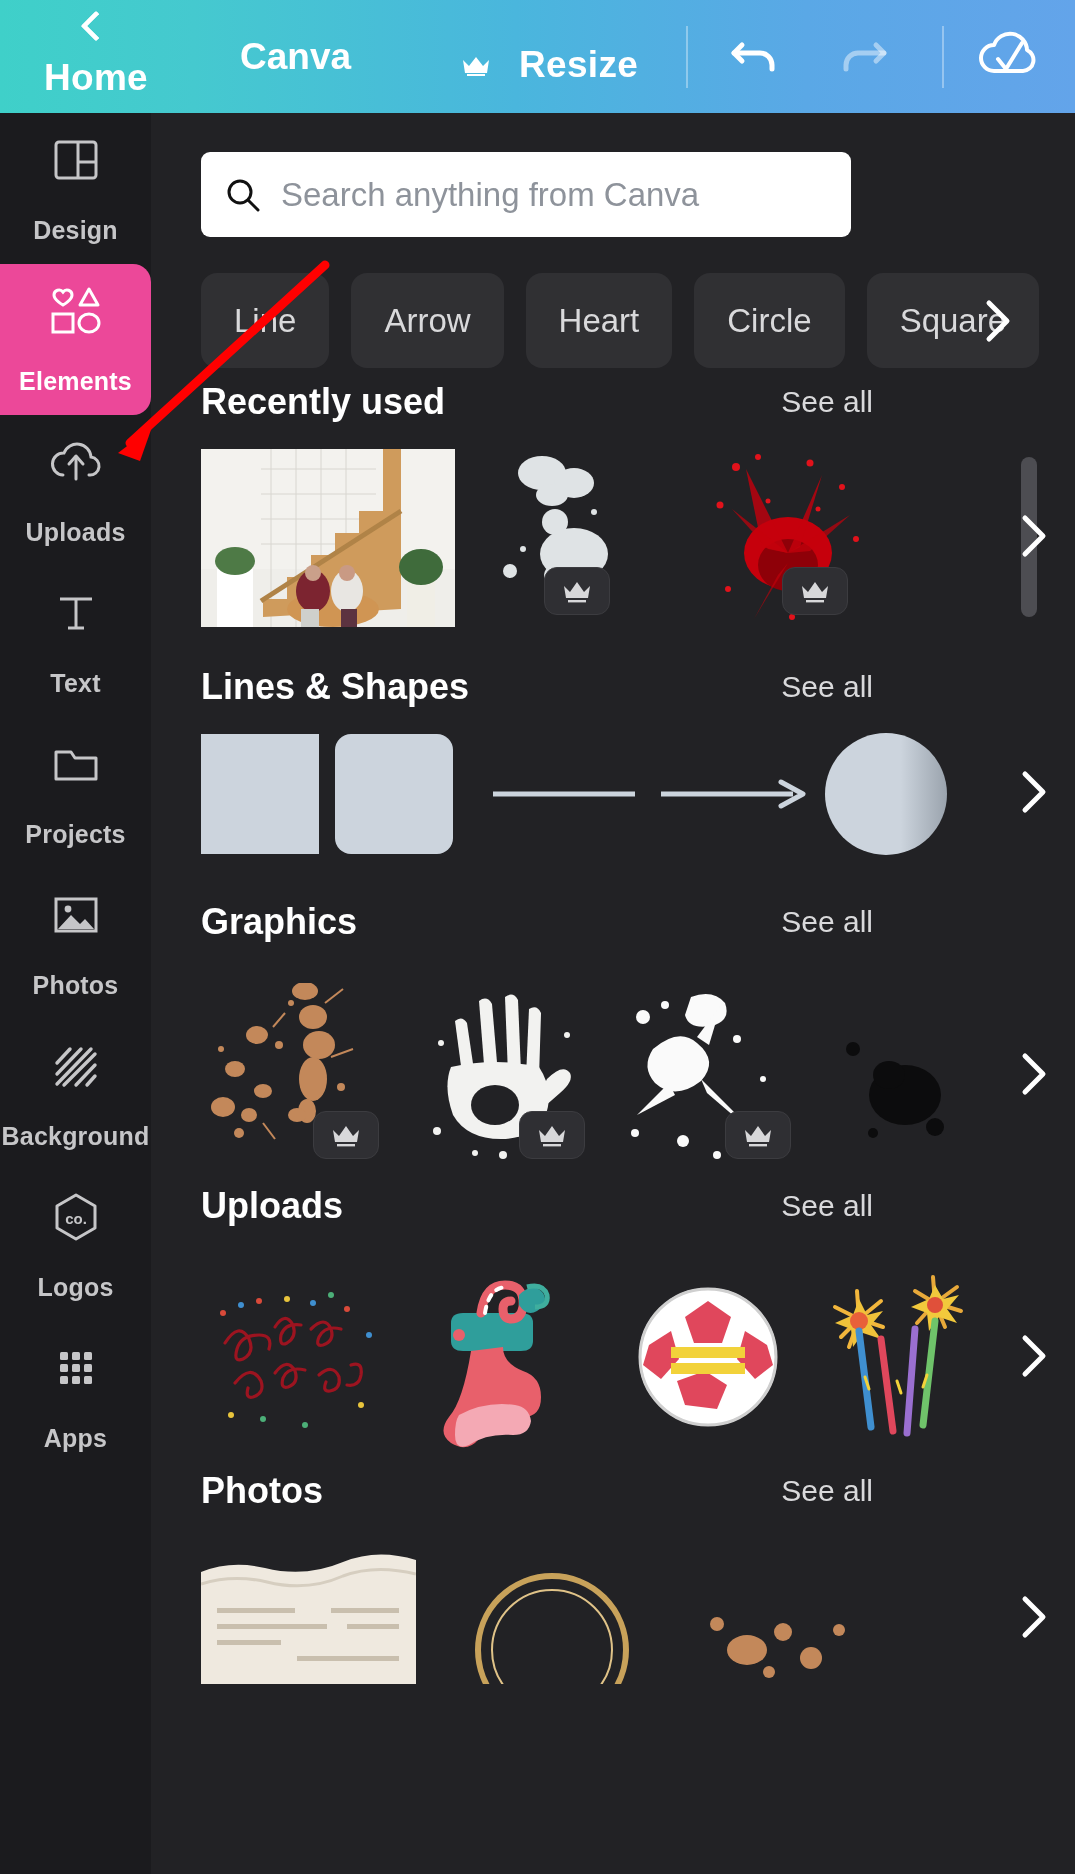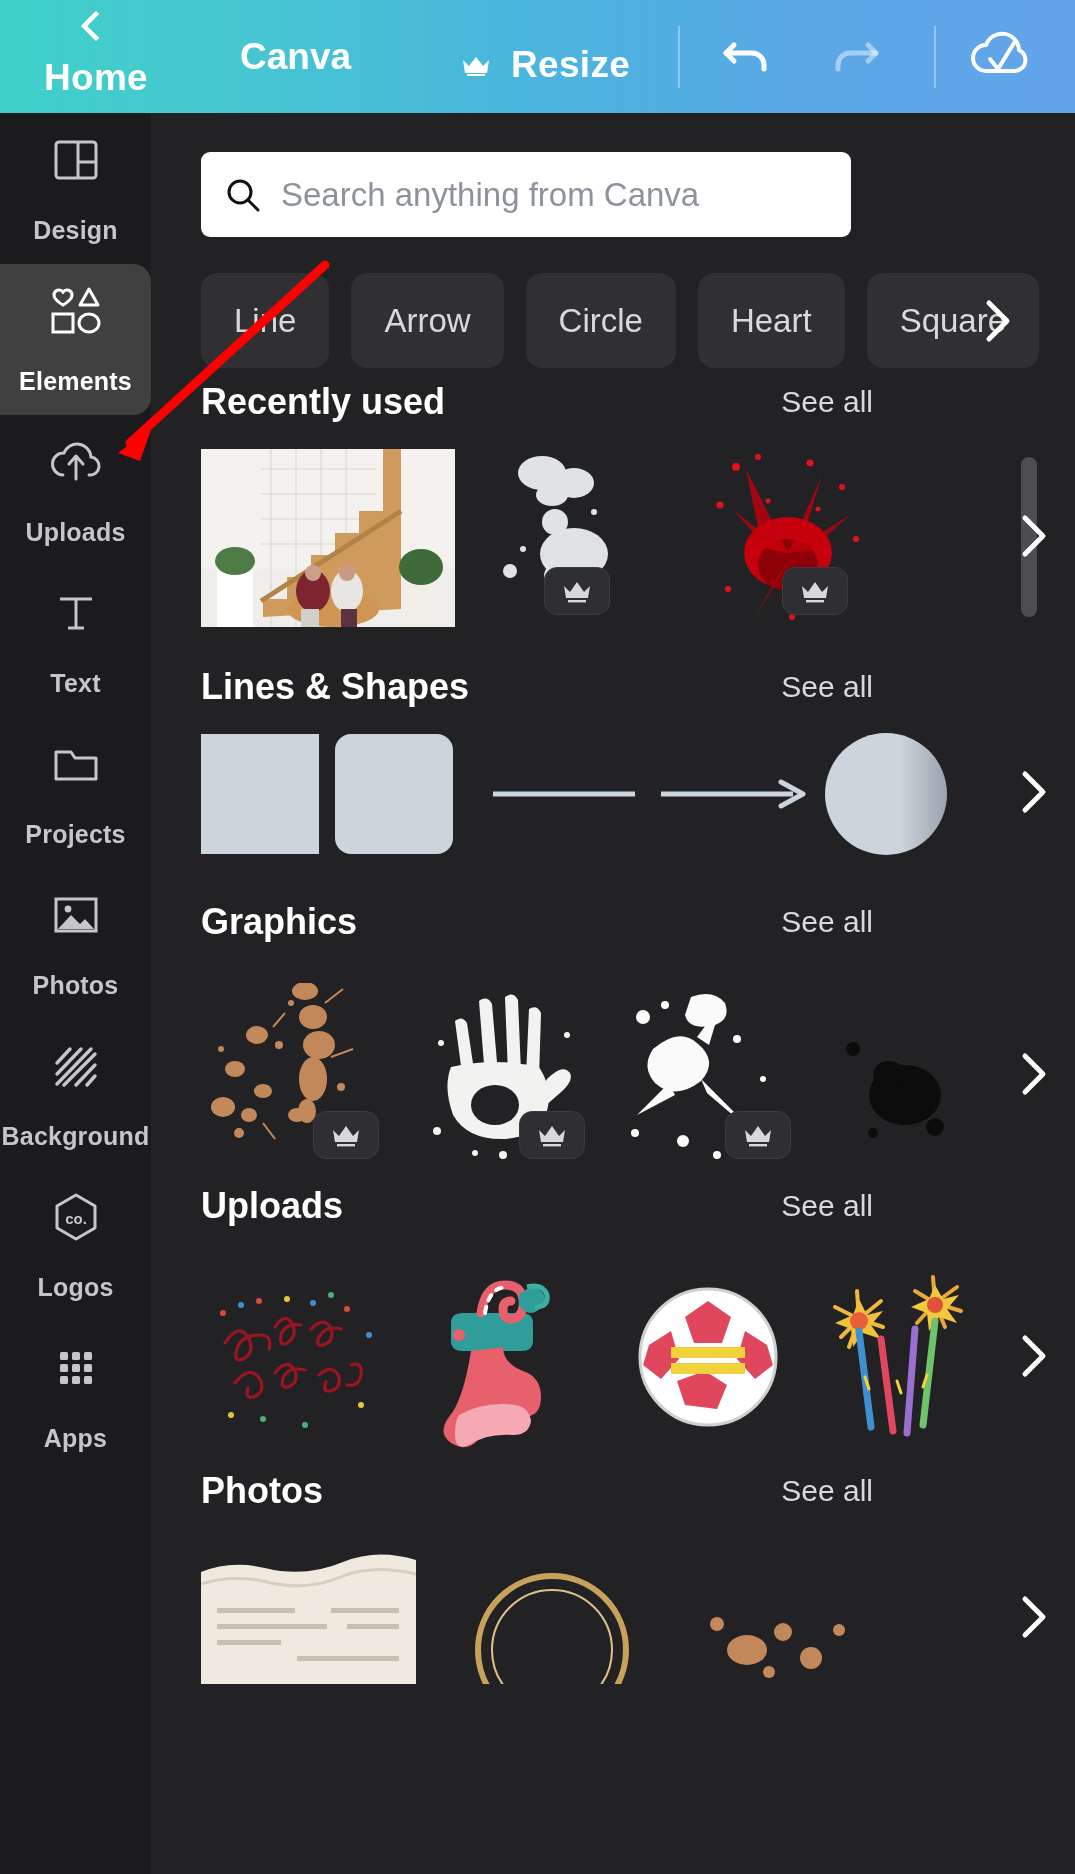--- a/index.html
+++ b/index.html
@@ -8,33 +8,33 @@
 
   
   .topbar{position:absolute;top:0;left:0;width:1075px;height:113px;
     background:linear-gradient(90deg,#3fd0c9 0%,#45c9cf 18%,#4ab6dd 48%,#5aa8e6 75%,#63a4ea 100%);
     display:flex;align-items:center;}
   .tb-back{margin-left:44px;display:flex;align-items:center;gap:20px;cursor:pointer;flex-direction:column;}
   .chev-left{width:22px;height:22px;border-left:5px solid #fff;border-bottom:5px solid #fff;
     transform:rotate(45deg);border-radius:2px;}
   .tb-label{color:#fff;font-size:37px;font-weight:bold;letter-spacing:.3px;}
   .tb-file{margin-left:92px;color:#fff;font-size:37px;font-weight:bold;cursor:pointer;}
-  .tb-resize{margin-left:110px;display:flex;align-items:center;gap:20px;cursor:pointer;margin-top:17px;}
+  .tb-resize{margin-left:110px;display:flex;align-items:center;gap:28px;cursor:pointer;margin-top:17px;}
   .crown-sm{width:30px;height:22px;}
   .tb-sep{width:2px;height:62px;background:rgba(255,255,255,.35);margin-left:48px;}
   .tb-undo{margin-left:40px;cursor:pointer;}
   .tb-redo{margin-left:50px;cursor:pointer;}
   .tb-sep2{width:2px;height:62px;background:rgba(255,255,255,.35);margin-left:52px;}
   .tb-cloud{margin-left:30px;cursor:pointer;}
 
   
   .sidebar{position:absolute;top:113px;left:0;width:151px;height:1761px;background:#1b1b1e;}
   .side-item{width:151px;height:151px;display:flex;flex-direction:column;align-items:center;
     justify-content:center;gap:28px;cursor:pointer;}
-  .side-item.active{background:#404040;border-radius:0 18px 18px 0;}
+  .side-item.active{background:#ec4899;border-radius:0 18px 18px 0;}
   .side-ico{height:56px;display:flex;align-items:center;justify-content:center;}
   .side-lbl{color:#c6c6c8;font-size:25px;font-weight:bold;letter-spacing:.2px;}
   .side-item.active .side-lbl{color:#fff;}
 
   
   .main{position:absolute;top:113px;left:151px;width:924px;height:1772px;background:#222225;
     overflow:hidden;}
   .search{position:absolute;top:39px;left:50px;width:650px;height:85px;background:#fff;
     border-radius:9px;display:flex;align-items:center;padding:0 22px;gap:18px;cursor:text;}
   .search-ph{color:#8e939b;font-size:33px;font-weight:300;}
@@ -218,22 +218,22 @@
     <svg width="40" height="40" viewBox="0 0 40 40">
       <circle cx="17" cy="17" r="11" fill="none" stroke="#111" stroke-width="3"></circle>
       <line x1="25" y1="25" x2="35" y2="35" stroke="#111" stroke-width="3" stroke-linecap="round"></line>
     </svg>
     <span class="search-ph">Search anything from Canva</span>
   </div>
 
   <div class="chips">
     <div class="chip">Line</div>
     <div class="chip">Arrow</div>
+    <div class="chip">Heart</div>
     <div class="chip">Circle</div>
-    <div class="chip">Heart</div>
     <div class="chip">Square</div>
   </div>
   <div class="chips-next">
     <svg width="40" height="48" viewBox="0 0 40 48">
       <path d="M12 6 L30 24 L12 42" fill="none" stroke="#fff" stroke-width="5" stroke-linecap="round" stroke-linejoin="round"></path>
     </svg>
   </div>
 
   <div class="sect" style="top:268px">
     <div class="sect-head">

